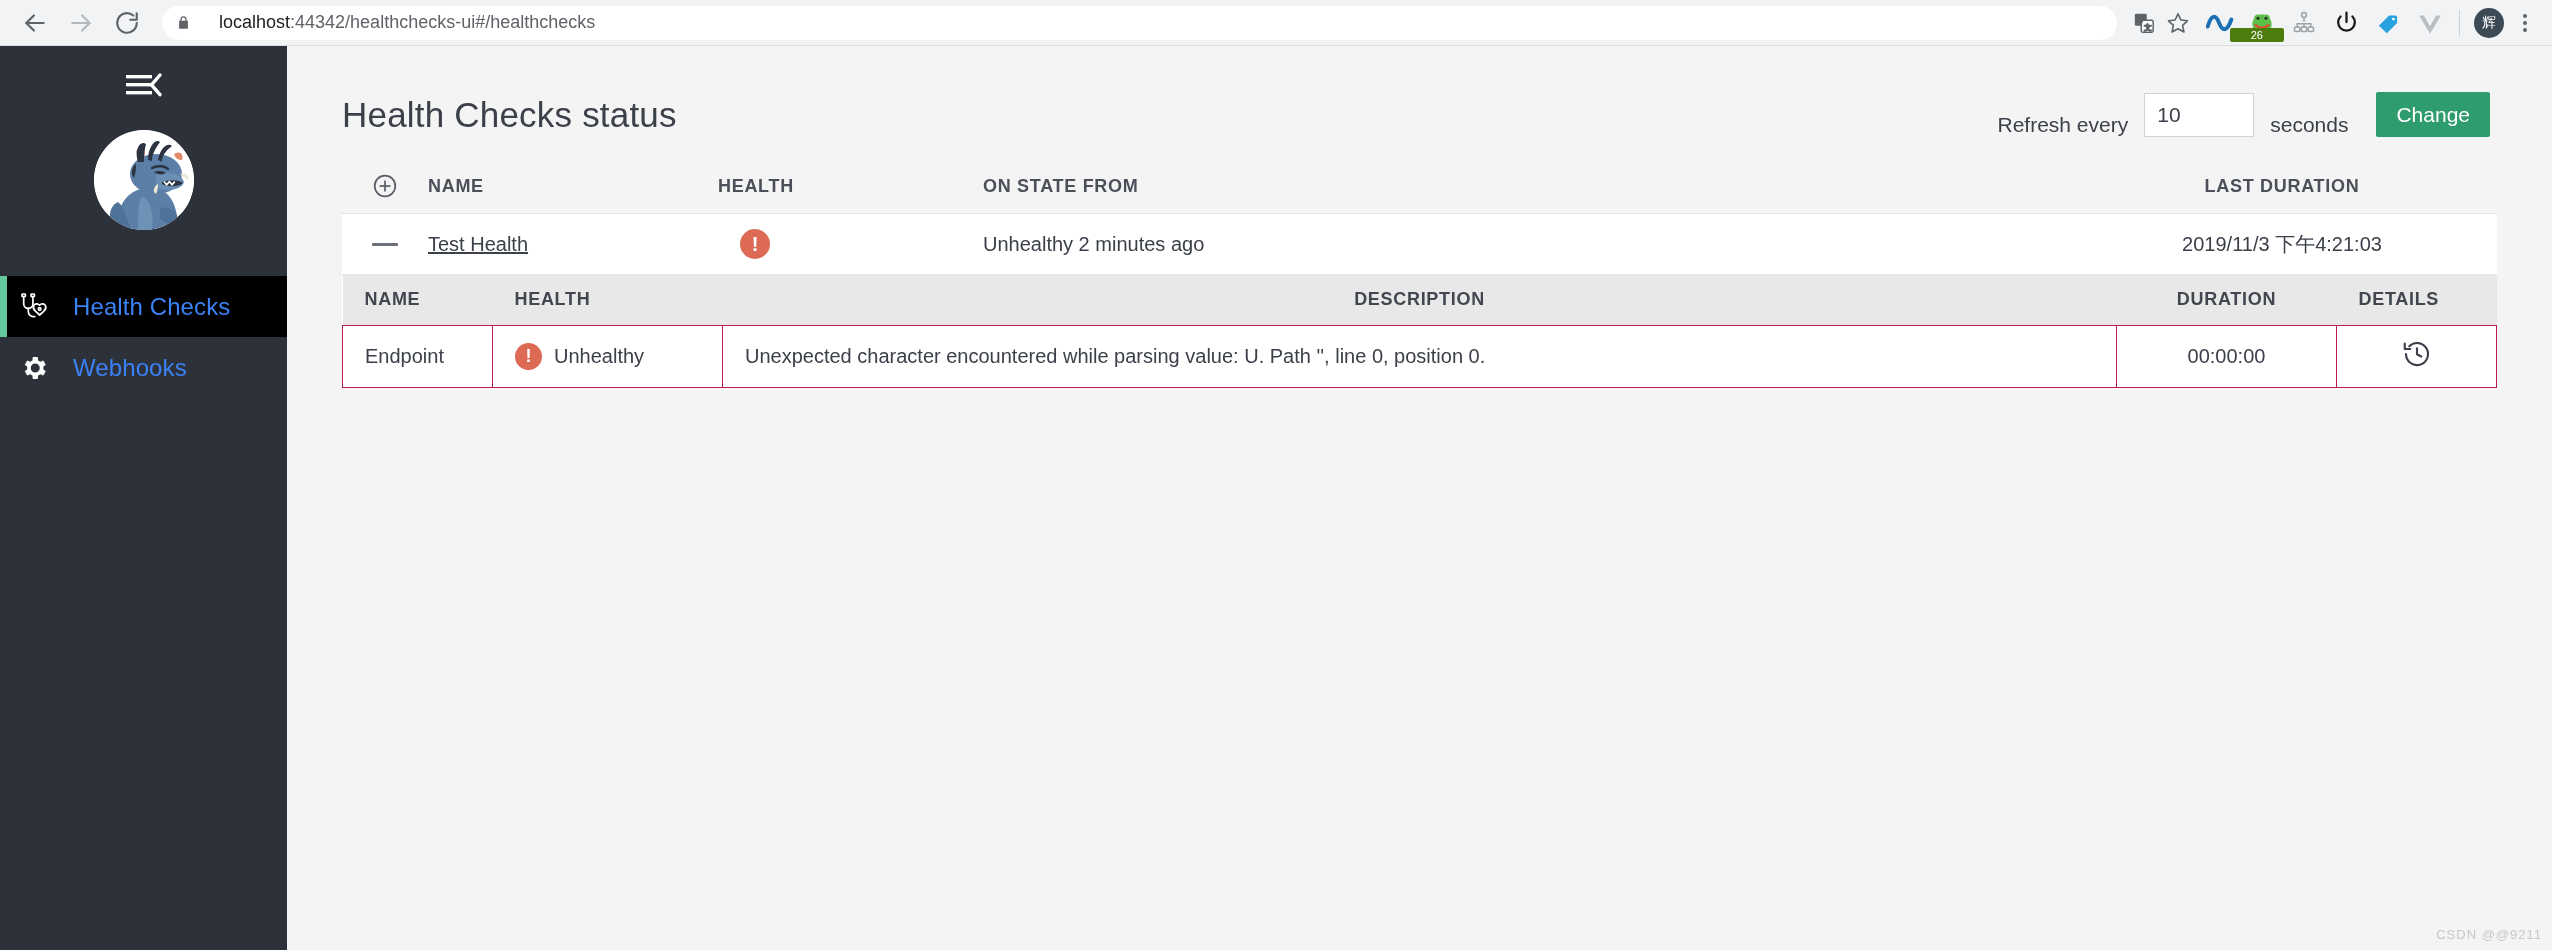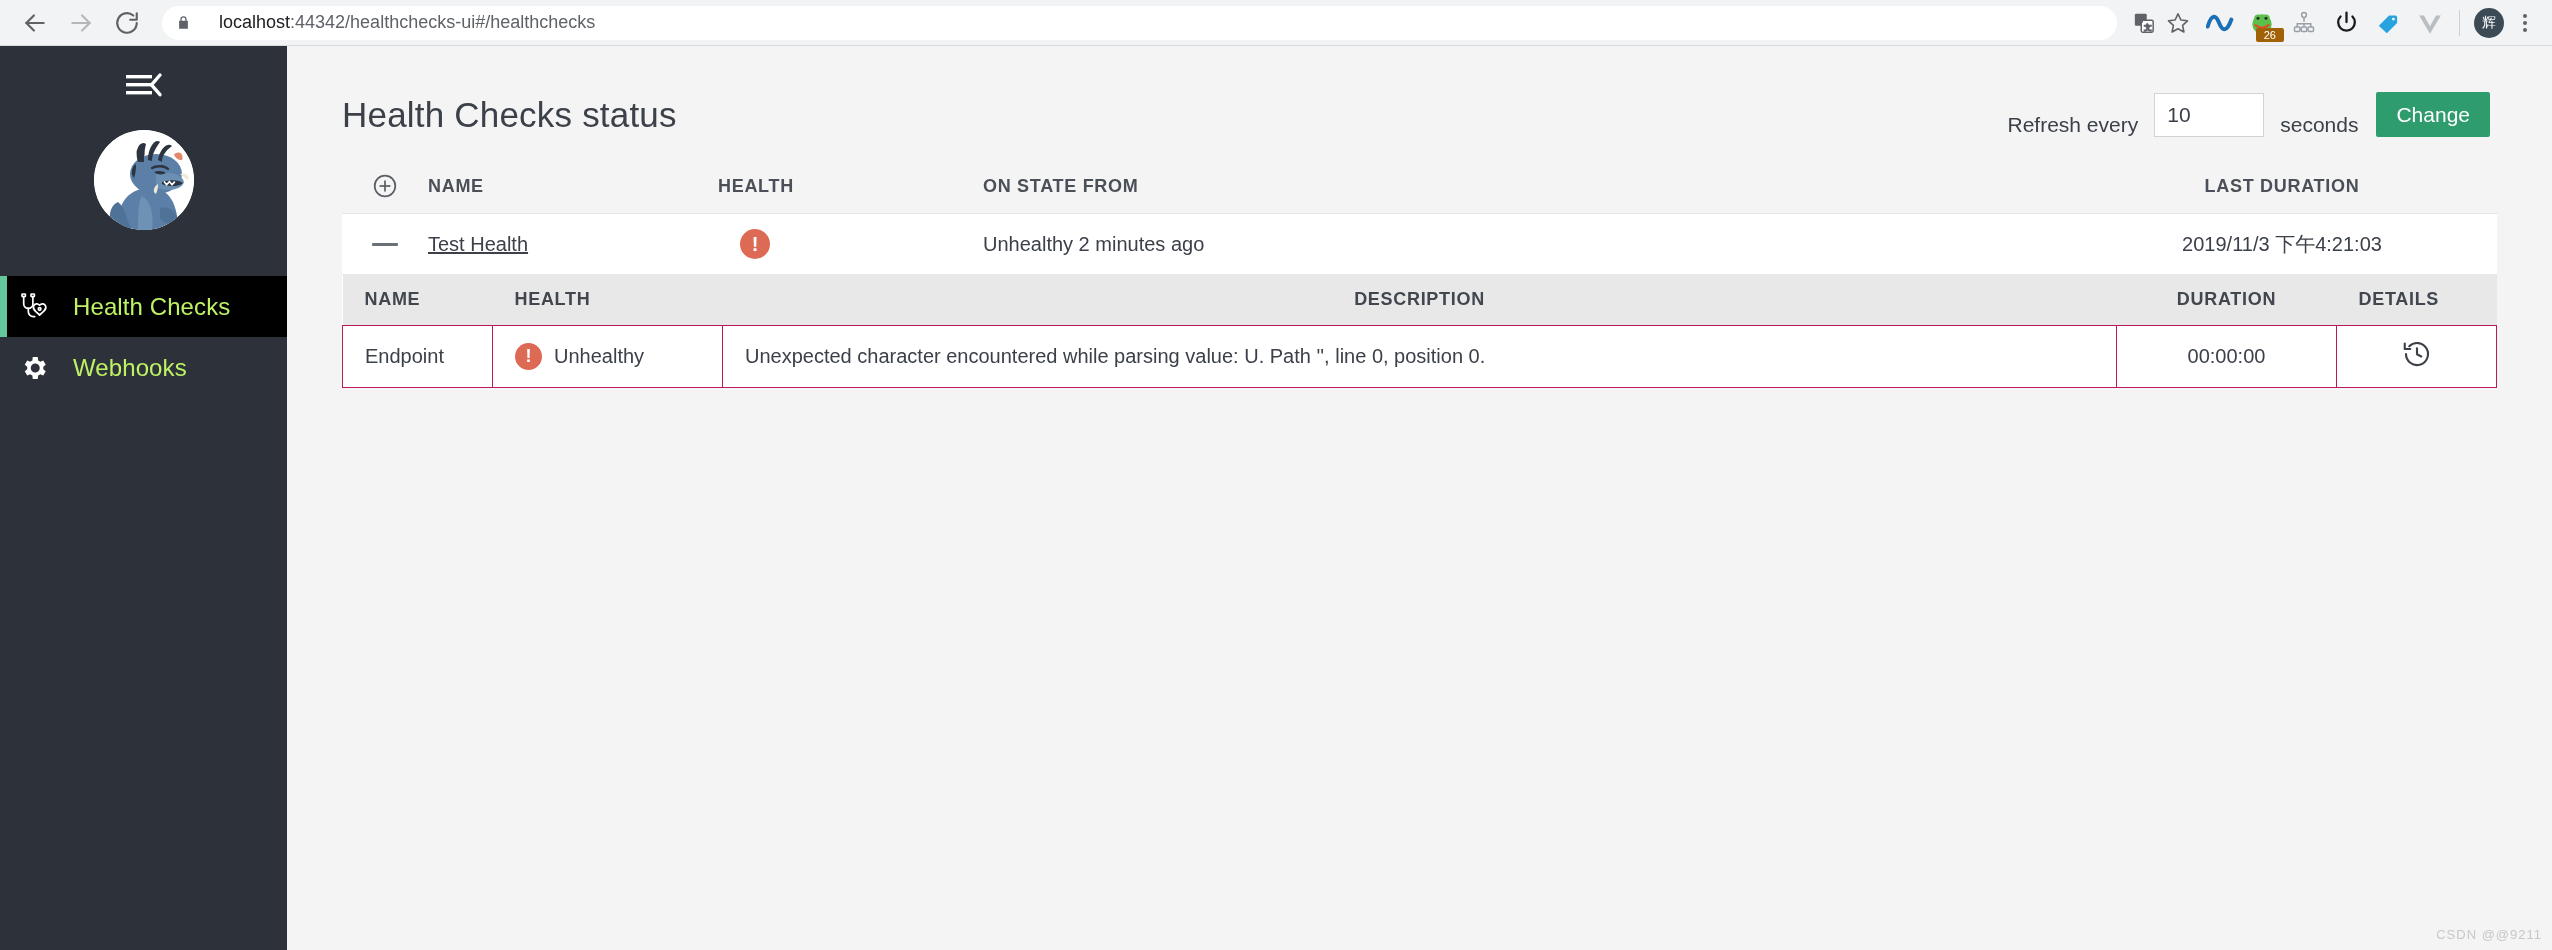--- a/index.html
+++ b/index.html
@@ -53,25 +53,25 @@
   .ext-icons { display: flex; align-items: center; gap: 12px; padding-left: 8px; }
   .ext-icon {
     width: 30px; height: 30px;
     display: flex; align-items: center; justify-content: center;
     position: relative;
     flex: 0 0 auto;
   }
   .badge-26 {
     position: absolute;
     right: -7px; bottom: -4px;
-    background: #a16207;
+    background: #4d7c0f;
     color: #fff;
     font-size: 11px;
     line-height: 14px;
-    padding: 0 8px;
+    padding: 0 21px;
     border-radius: 2px;
     font-family: "Liberation Sans", sans-serif;
   }
   .chrome-sep {
     width: 1px; height: 26px;
     background: #cdd1d4;
     margin: 0 10px;
     flex: 0 0 auto;
   }
   .profile-avatar {
@@ -140,21 +140,21 @@
     border-left-color: #63c99a;
   }
   .nav-icon {
     width: 38px;
     display: flex; align-items: center; justify-content: center;
     flex: 0 0 auto;
   }
   .nav-label {
     font-size: 24px;
     font-weight: 400;
-    color: #bef264;
+    color: #3b82f6;
     letter-spacing: .1px;
   }
 
   
   .main {
     flex: 1 1 auto;
     background: #f4f4f5;
     min-width: 0;
     position: relative;
     overflow: hidden;
@@ -189,21 +189,21 @@
     background: #ffffff;
     font-size: 21px;
     color: #3b4049;
     padding: 0 12px;
     font-family: "Liberation Sans", sans-serif;
     border-radius: 0;
   }
   .seconds-label {
     font-size: 21px;
     color: #3b4049;
-    margin: 0 18px 0 16px;
+    margin: 0 28px 0 16px;
     white-space: nowrap;
   }
   .change-btn {
     background: #2e9c6d;
     color: #ffffff;
     border: none;
     font-size: 21px;
     padding: 11px 20px;
     font-family: "Liberation Sans", sans-serif;
     border-radius: 2px;

